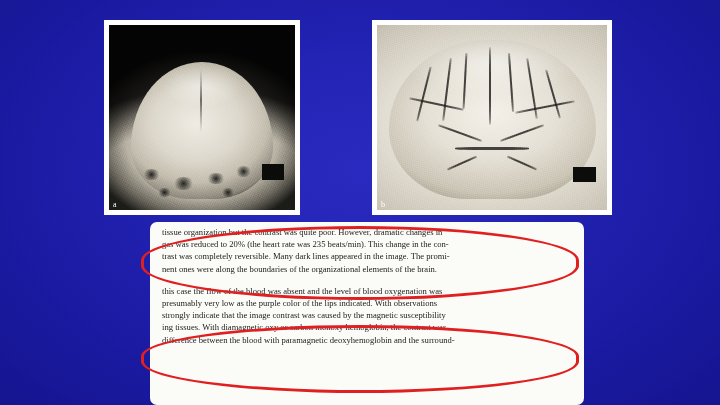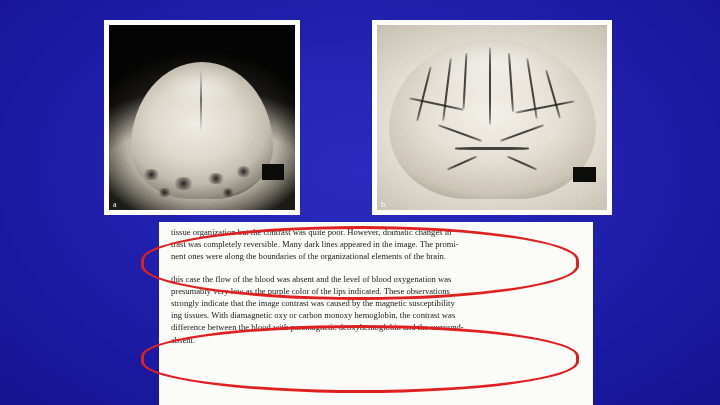--- a/index.html
+++ b/index.html
@@ -131,28 +131,29 @@
     right: 5%;
     bottom: 15%;
     width: 10%;
     height: 8%;
     background: #0c0c0a;
   }
 
   
   .textblock {
     position: absolute;
-    left: 159px;
+    left: 150px;
     top: 222px;
     width: 434px;
     height: 183px;
     background: #fbfbf8;
     box-sizing: border-box;
     padding: 4px 12px 0 12px;
     overflow: hidden;
+    border-radius: 7px;
   }
   .scan-line {
     font-family: "Liberation Serif", serif;
     font-size: 8.6px;
     line-height: 12.2px;
     color: #1b1b1b;
     text-align: justify;
     white-space: nowrap;
   }
   .para {
@@ -224,33 +225,33 @@
       <div class="sqmark"></div>
       <div class="noise"></div>
       <div class="label">b</div>
     </div>
   </div>
 
   <div class="textblock">
 
     <div class="para first">
       <div class="scan-line">tissue organization but the contrast was quite poor. However, dramatic changes in</div>
+      <div class="scan-line">gas was reduced to 20% (the heart rate was 235 beats/min). This change in the con-</div>
       <div class="scan-line">trast was completely reversible. Many dark lines appeared in the image. The promi-</div>
       <div class="scan-line">nent ones were along the boundaries of the organizational elements of the brain.</div>
     </div>
 
     <div class="gap"></div>
 
     <div class="para">
       <div class="scan-line">this case the flow of the blood was absent and the level of blood oxygenation was</div>
-      <div class="scan-line">presumably very low as the purple color of the lips indicated. These observations</div>
+      <div class="scan-line">presumably very low as the purple color of the lips indicated. With observations</div>
       <div class="scan-line">strongly indicate that the image contrast was caused by the magnetic susceptibility</div>
       <div class="scan-line">ing tissues. With diamagnetic oxy or carbon monoxy hemoglobin, the contrast was</div>
       <div class="scan-line">difference between the blood with paramagnetic deoxyhemoglobin and the surround-</div>
-      <div class="scan-line">absent.</div>
     </div>
 
   </div>
 
   <div class="ellipse-box ell-1"></div>
   <div class="ellipse-box ell-2"></div>
 
 </div>
 
 </body></html>

